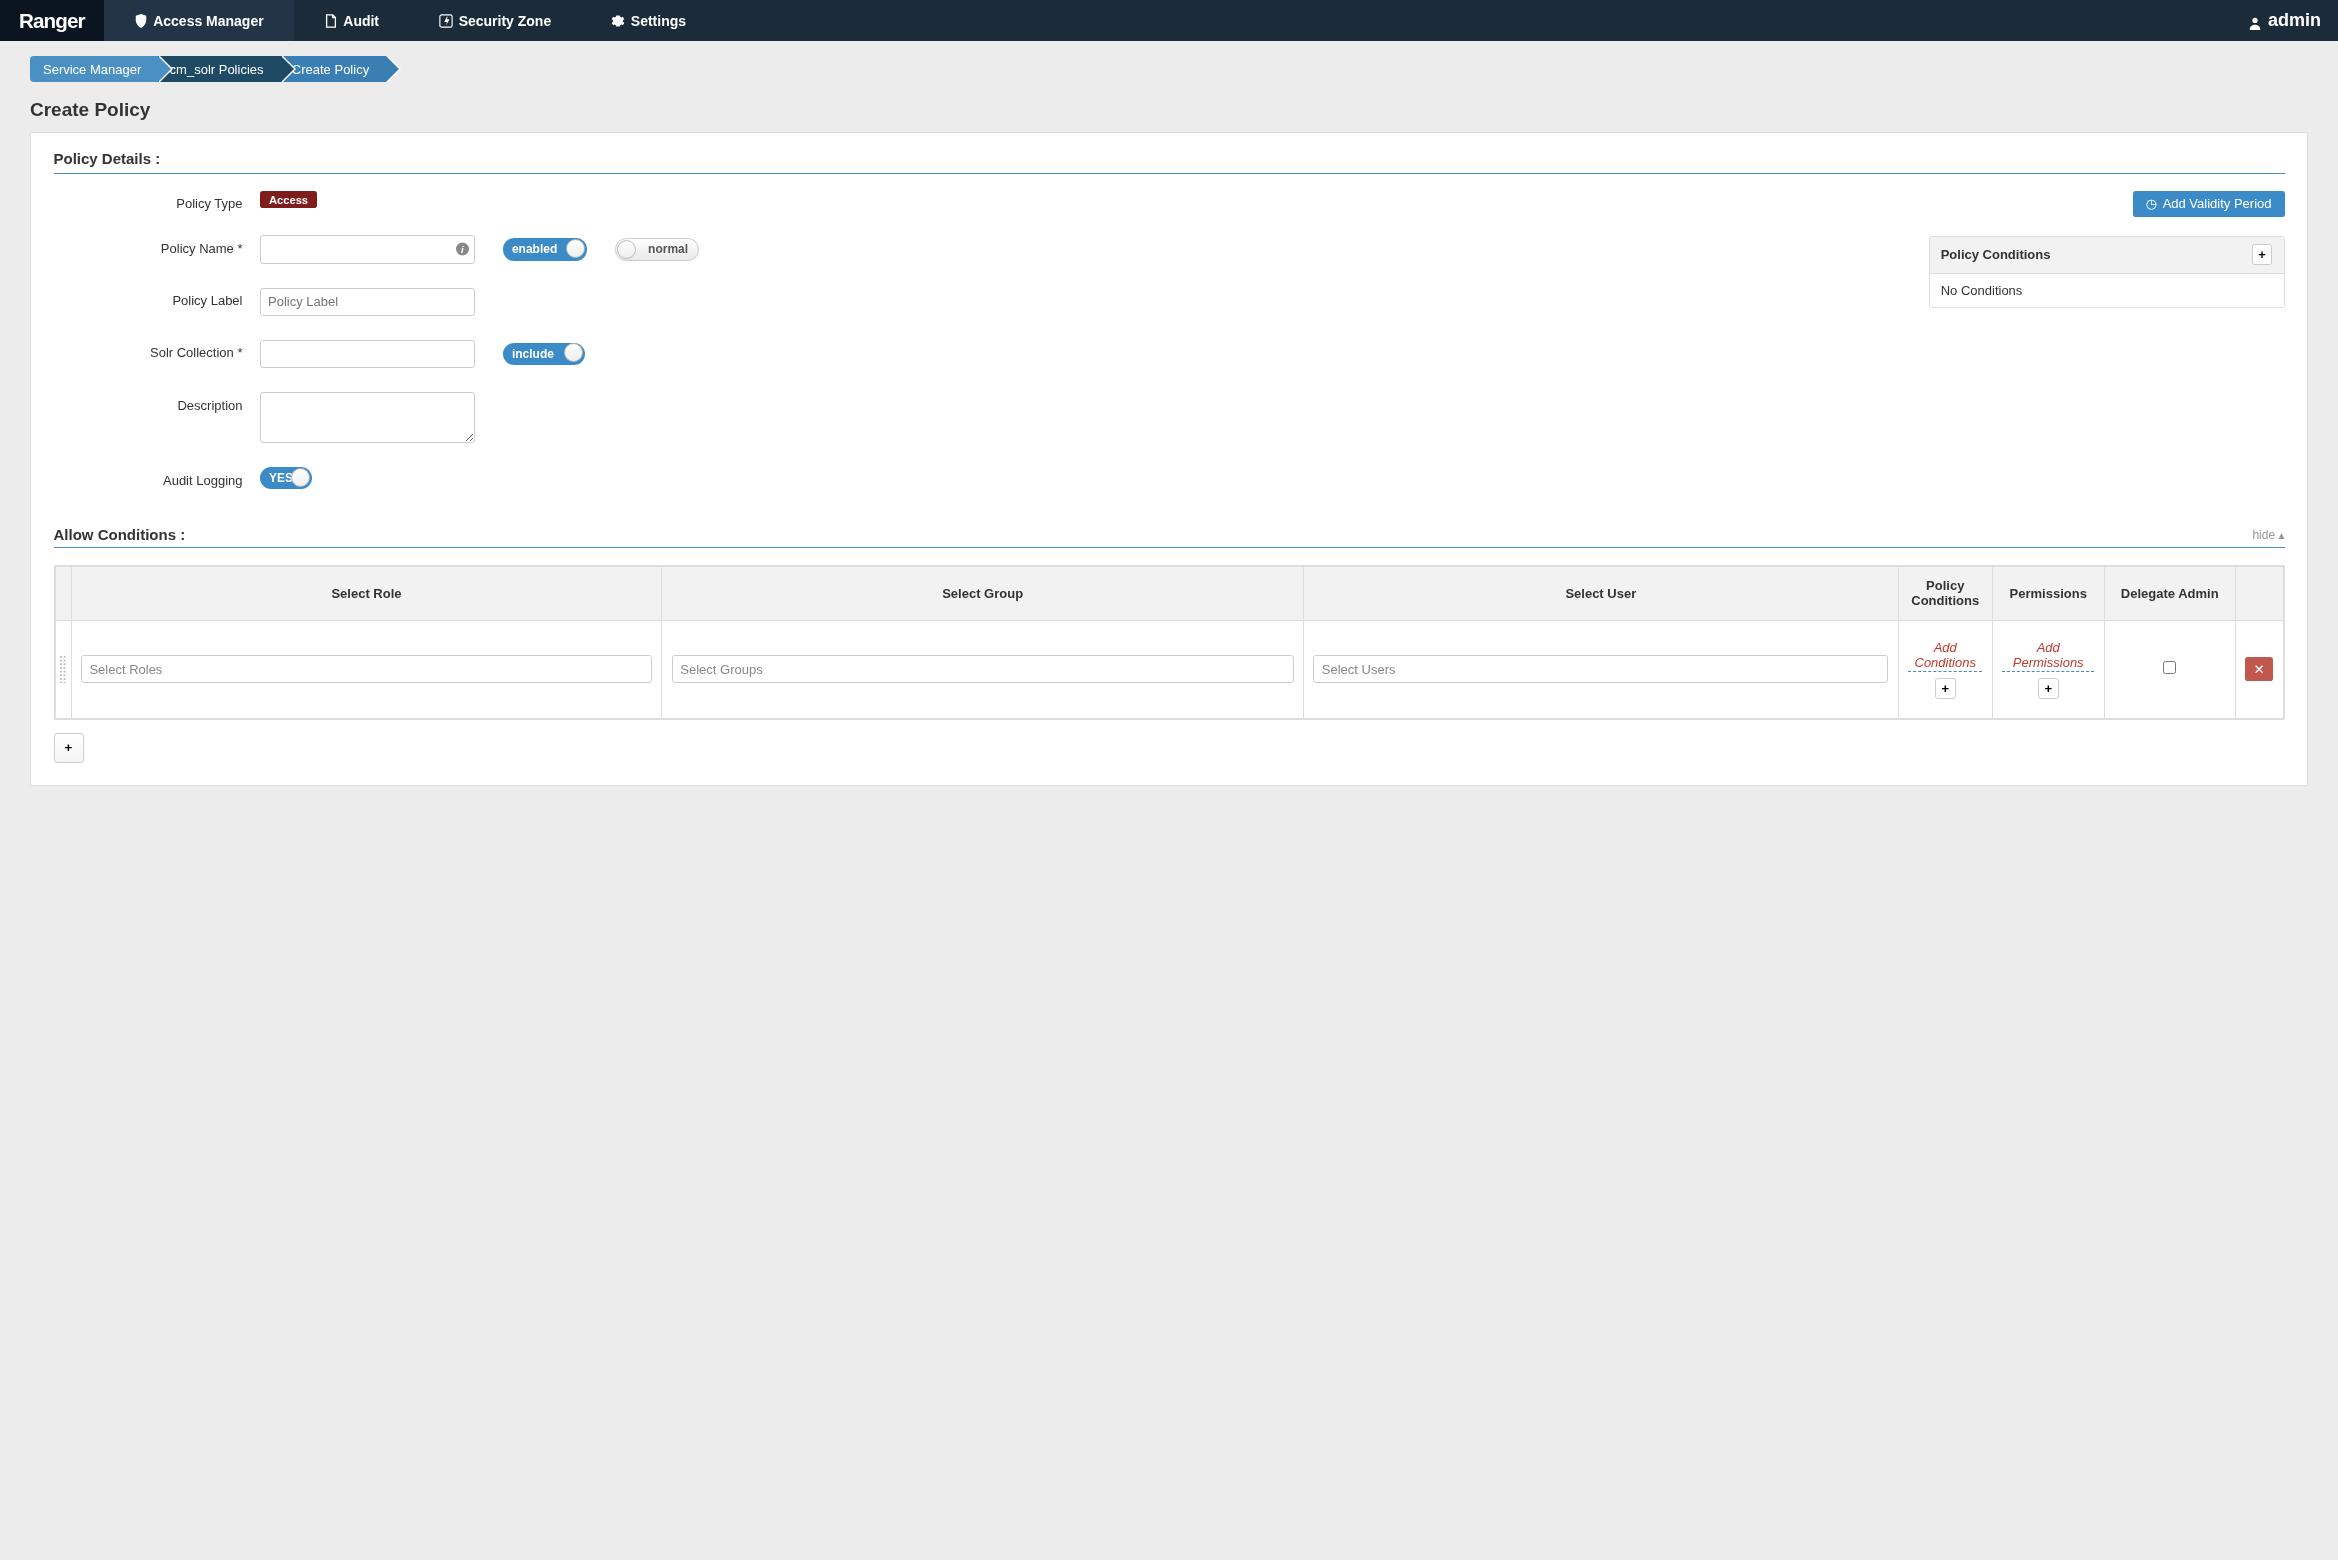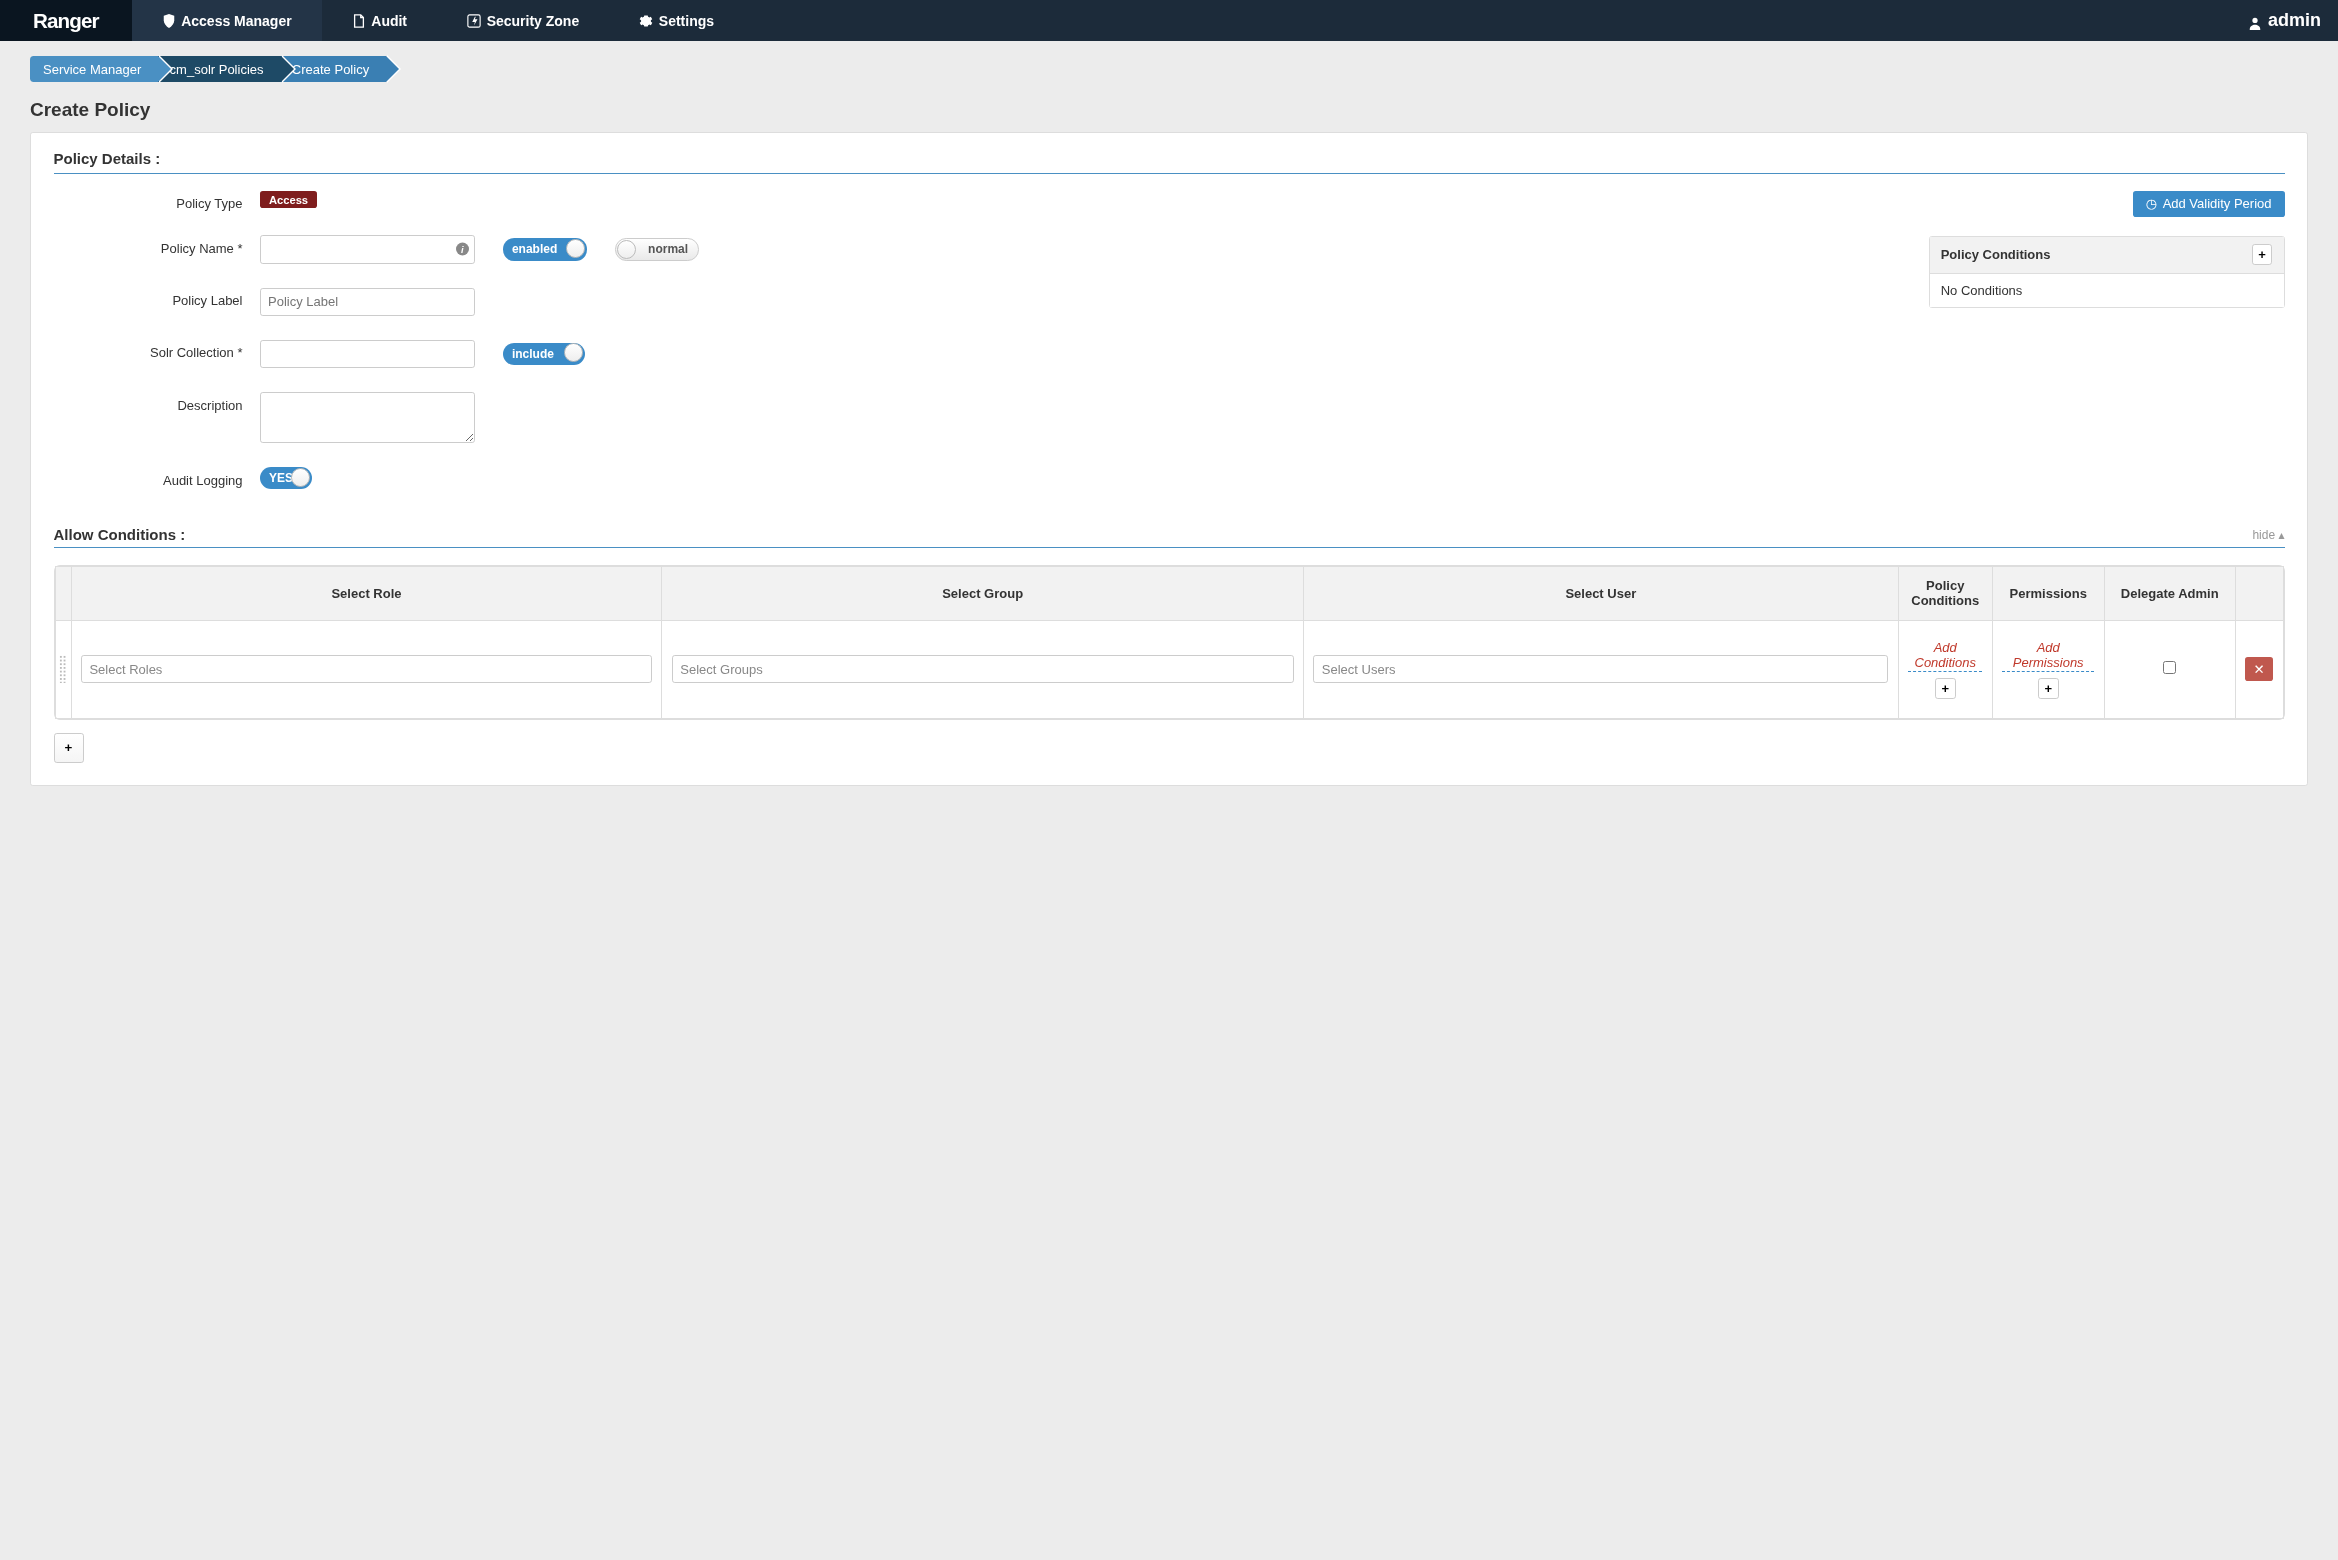--- a/index.html
+++ b/index.html
@@ -12,21 +12,21 @@
     
     .navbar {
       height: 41px;
       background: #1c2b3a;
       display: flex;
       align-items: stretch;
       color: #fff;
     }
     .navbar .logo {
       background: #0a1520;
-      padding: 0 33px;
+      padding: 0 19px;
       display: flex;
       align-items: center;
       font-weight: bold;
       font-size: 20.6px;
       letter-spacing: -0.9px;
     }
     .nav-item {
       display: flex;
       align-items: center;
       gap: 5.6px;
@@ -207,21 +207,21 @@
       justify-content: space-between;
       align-items: center;
       border-bottom: 0.9px solid #ddd;
     }
     .cond-box .body { padding: 9.4px 11.2px; background: #fff; }
     .plus-btn { width: 20.6px; height: 20.6px; border: 0.9px solid #ccc; border-radius: 2.8px; background: #fff; display: inline-flex; align-items: center; justify-content: center; font-weight: 700; cursor: pointer; font-size: 13px; }
 
     
     .perm-table-wrap {
       border: 0.9px solid #ddd;
-      border-radius: 6px;
+      border-radius: 1px;
       padding: 0;
     }
     .perm-table { width: 100%; border-collapse: collapse; }
     .perm-table th {
       background: #f2f2f2;
       font-weight: 600;
       padding: 11.2px 7.5px;
       border: 0.9px solid #ddd;
       font-size: 13px;
       text-align: center;

